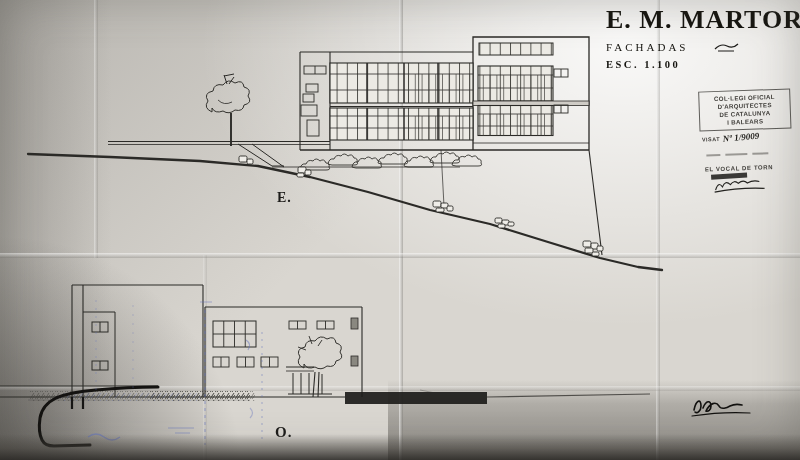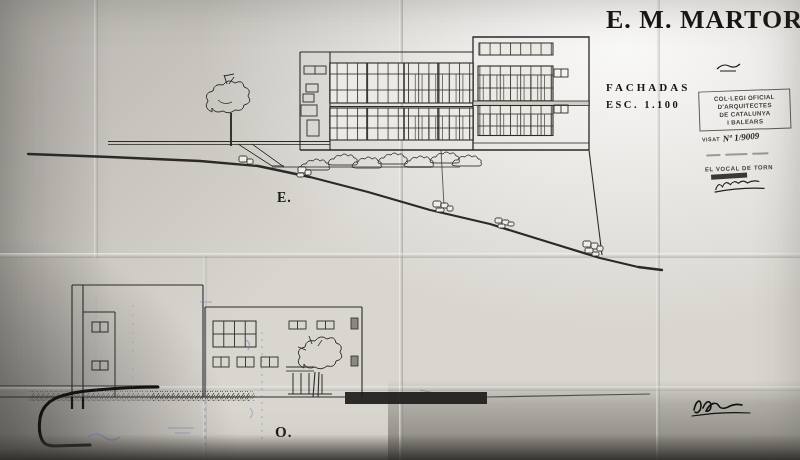--- a/index.html
+++ b/index.html
@@ -17,21 +17,21 @@
   .blCorner{background:radial-gradient(circle at 0% 104%, rgba(38,36,33,.60), rgba(38,36,33,0) 26%);}
   .brShadow{left:388px;top:380px;right:0;bottom:0;background:linear-gradient(180deg, rgba(108,105,99,0), rgba(108,105,99,.38) 30%, rgba(70,67,62,.55));}
   .crease{position:absolute;pointer-events:none;}
   .cv{width:4px;background:linear-gradient(90deg, rgba(255,255,255,.75), rgba(96,94,89,.45));}
   .ch{height:5px;background:linear-gradient(180deg, rgba(255,255,255,.8), rgba(96,94,89,.40));}
   svg.draw{position:absolute;left:0;top:0;}
   
   .title-block{position:absolute;left:606px;top:6px;width:260px;color:#15140f;}
   .tb-main{font-size:26px;font-weight:700;letter-spacing:1px;white-space:nowrap;line-height:1.1;}
   .tb-row{display:flex;align-items:center;gap:26px;margin-top:6px;}
-  .tb-sub{font-size:11px;font-weight:700;letter-spacing:3px;margin-top:40px;}
+  .tb-sub{font-size:11px;font-weight:400;letter-spacing:3px;}
   .tb-scale{font-size:10.5px;font-weight:700;letter-spacing:2.5px;margin-top:6px;}
   
   .stamp{position:absolute;left:700px;top:90px;width:92px;transform:rotate(-2deg);
          font-family:"Liberation Sans",sans-serif;color:#45433f;}
   .stamp-box{border:1.4px solid rgba(58,56,52,.8);padding:3px 2px;text-align:center;}
   .stamp-box div{font-size:6.2px;font-weight:700;letter-spacing:.3px;line-height:1.3;text-transform:uppercase;}
   .visat{display:flex;align-items:baseline;gap:3px;margin-top:2px;padding-left:2px;}
   .visat-label{font-size:5.5px;font-weight:700;letter-spacing:.5px;}
   .visat-no{font-family:"Liberation Serif",serif;font-style:italic;font-weight:700;font-size:9px;color:#1c1b17;transform:rotate(-3deg);}
   .illegible{margin:2px 0 3px 6px;opacity:.55;}

